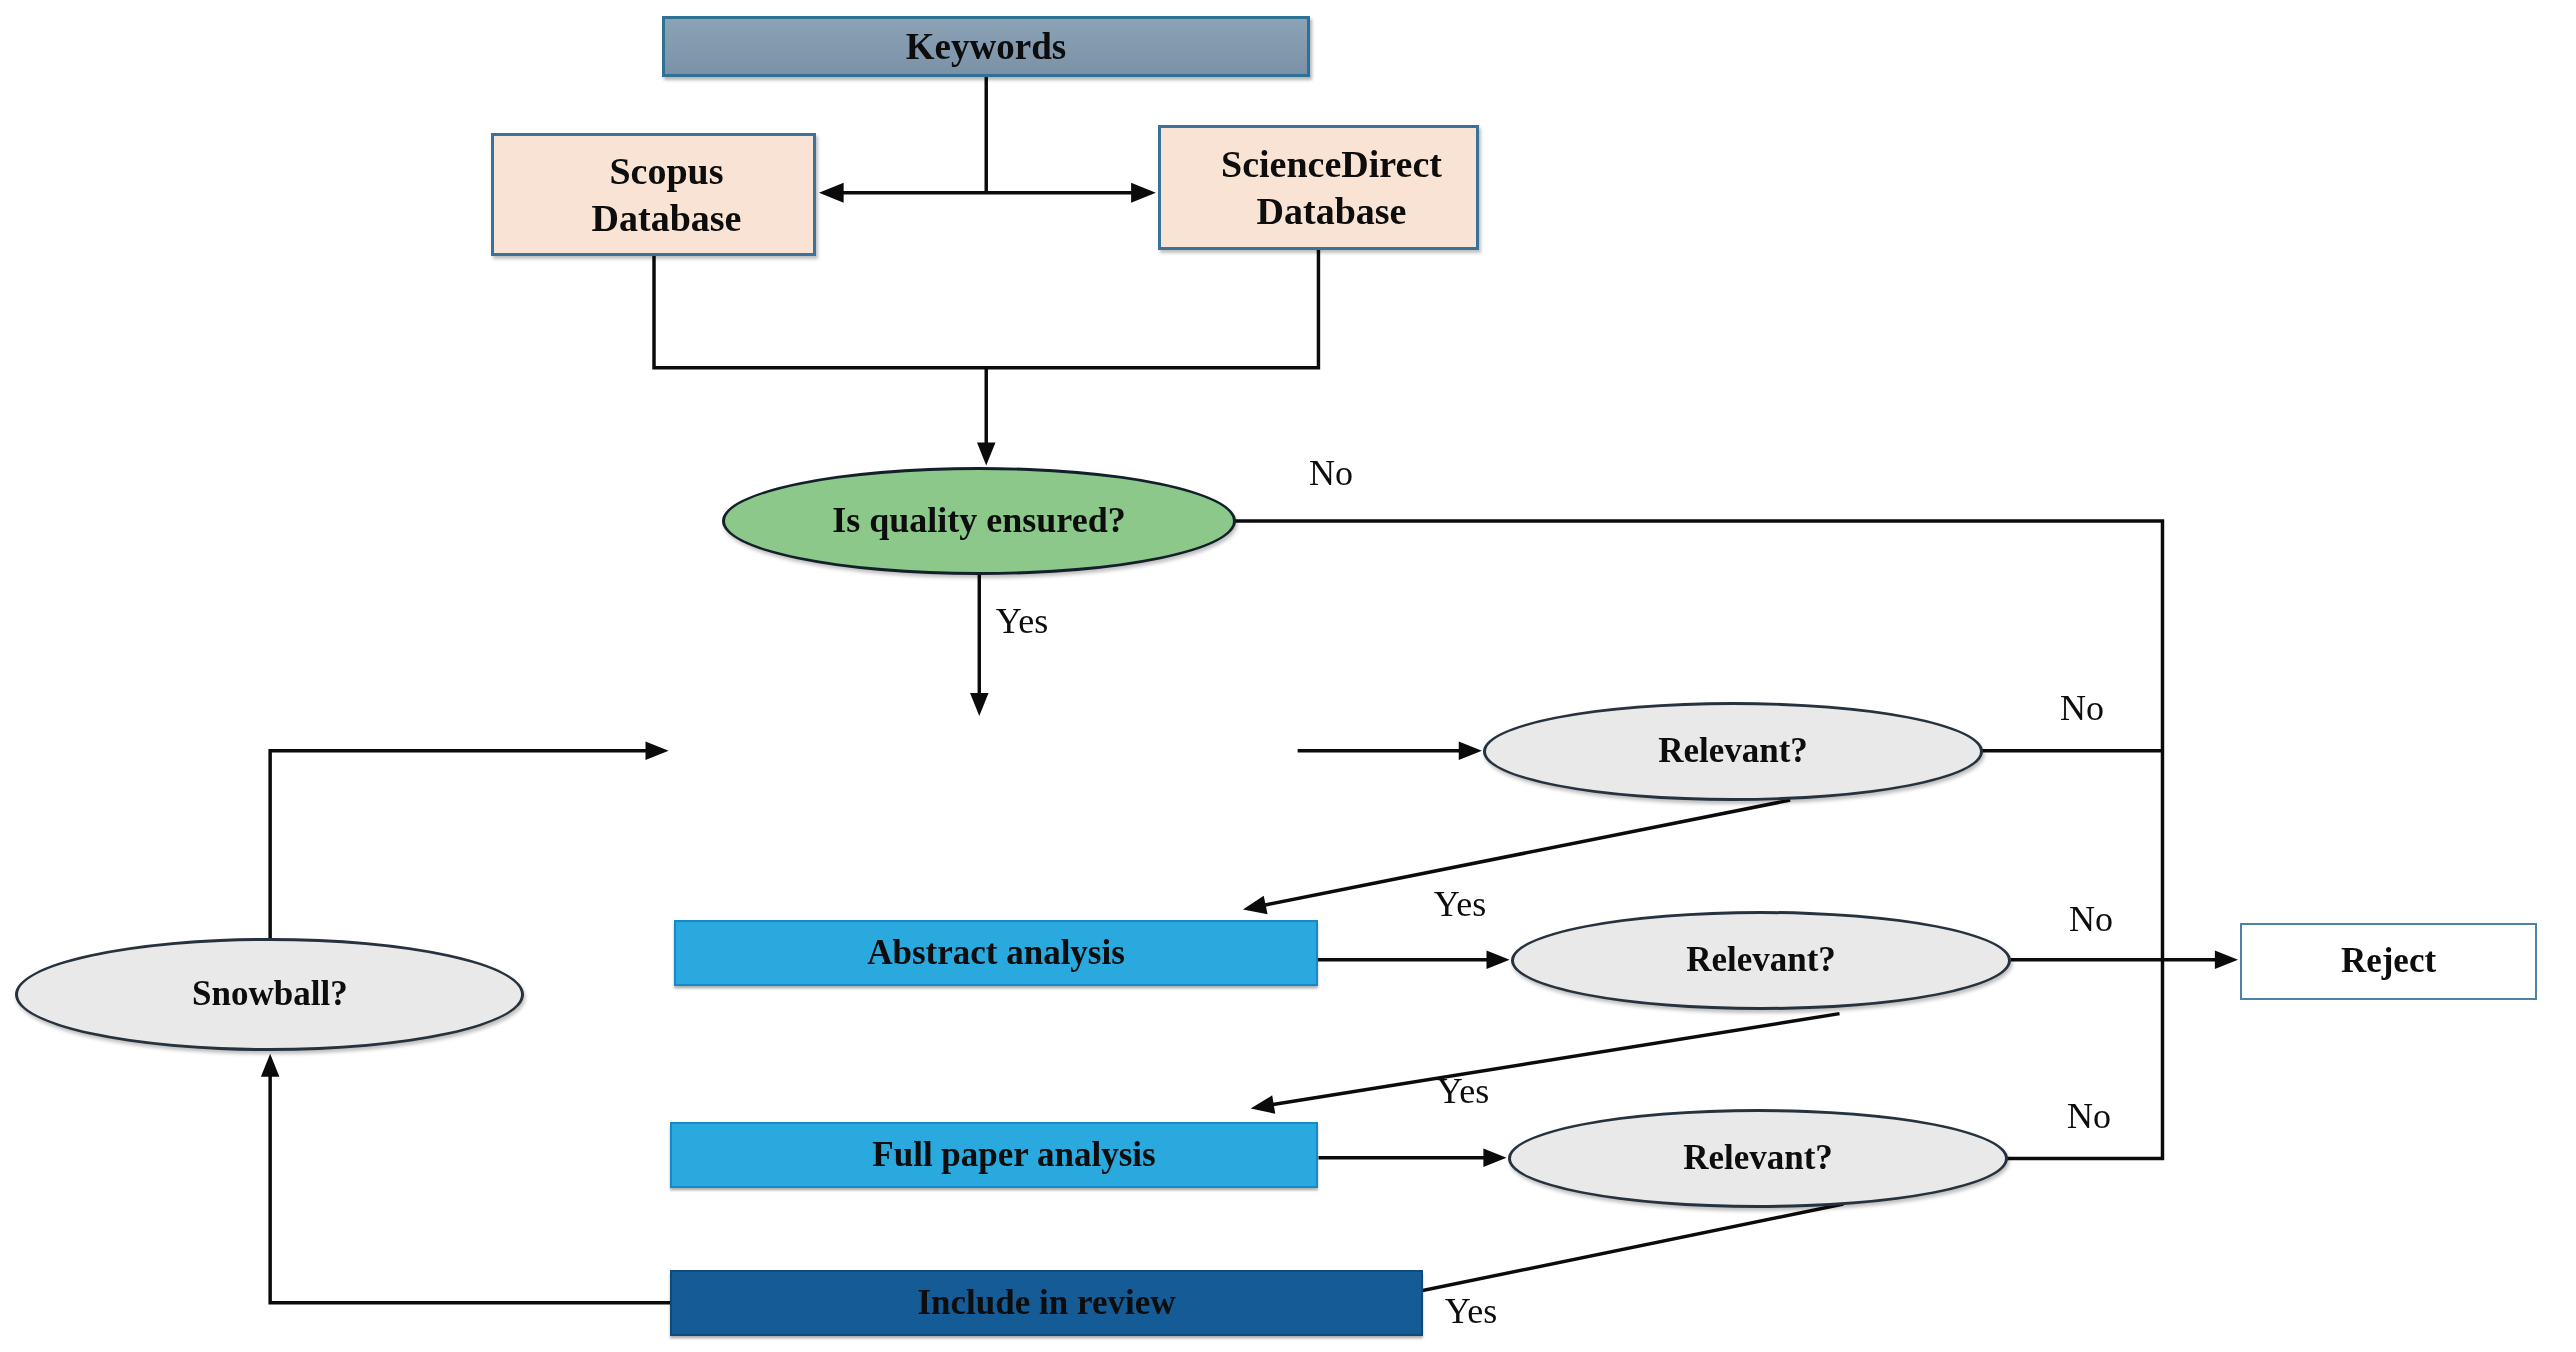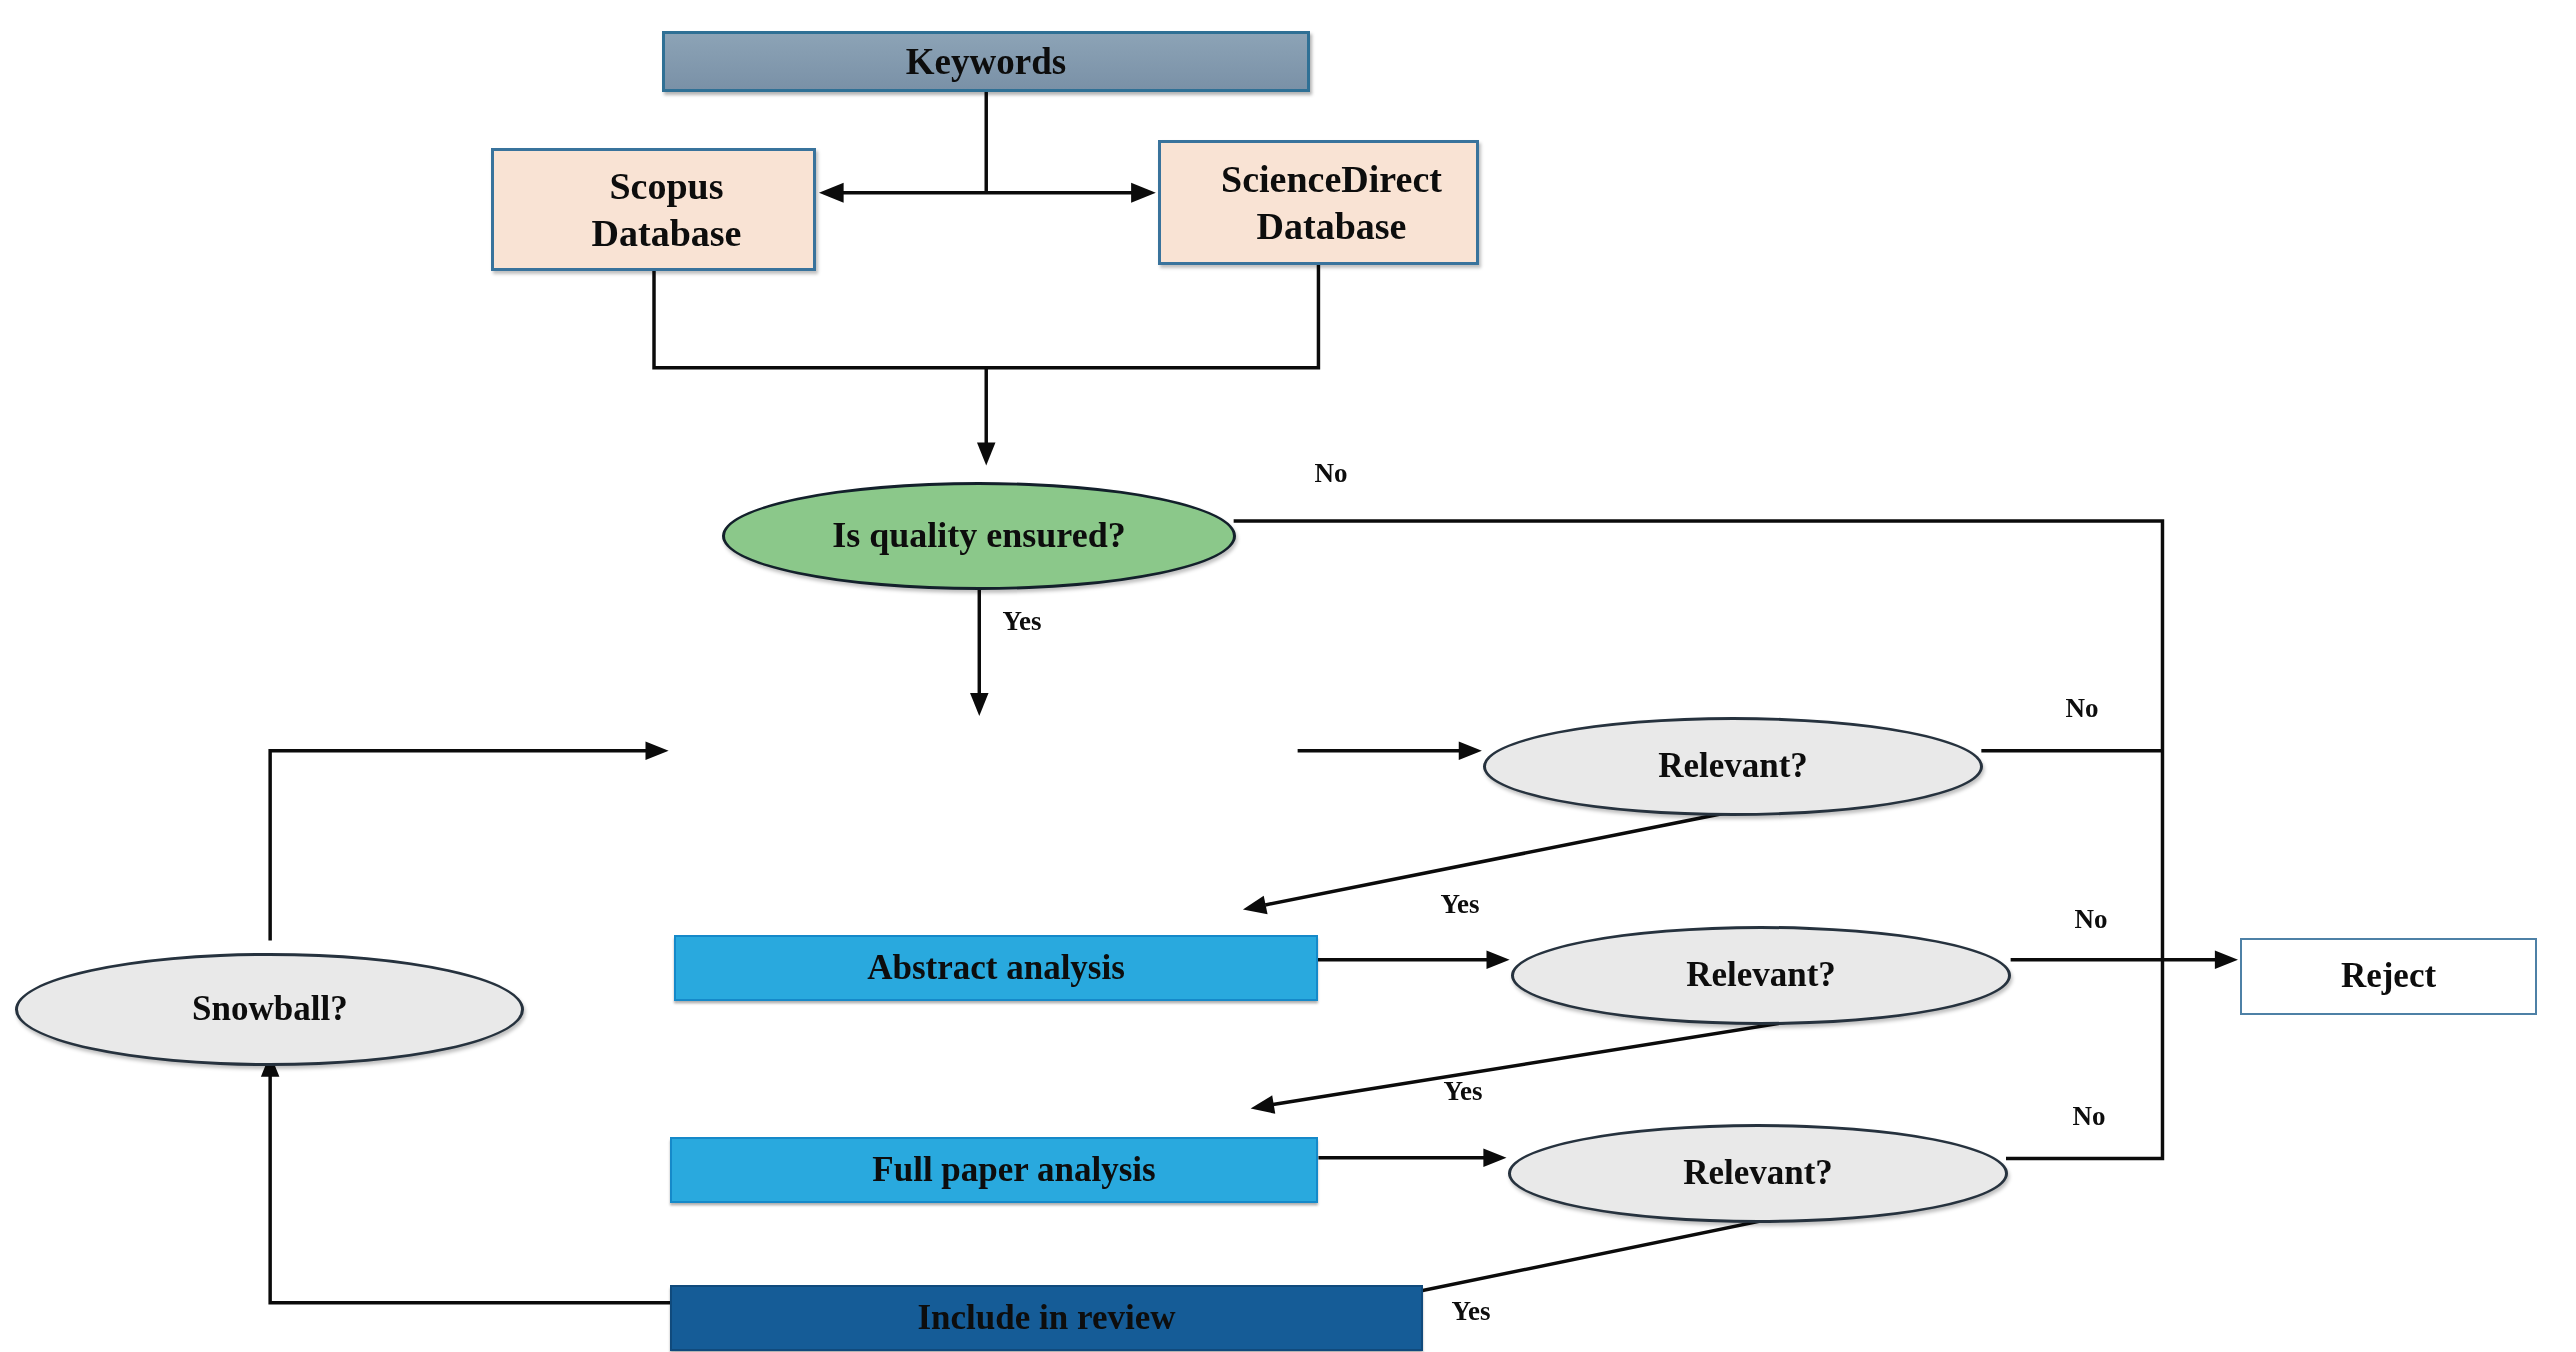--- a/index.html
+++ b/index.html
@@ -17,21 +17,21 @@
     position:relative; width:2576px; height:1352px; background:#ffffff;
     font-family:"Liberation Serif","DejaVu Serif",serif; color:var(--c-text);
     overflow:hidden;
   }
   #wires{position:absolute;left:0;top:0;width:2576px;height:1352px;}
   #wires path{stroke:var(--c-line);stroke-width:4.5;fill:none;}
   #wires polygon{fill:var(--c-line);stroke:none;}
   .node{
     position:absolute; box-sizing:border-box;
     display:flex; align-items:center; justify-content:center; text-align:center;
-    font-weight:bold; line-height:1.22;margin-top:15px;
+    font-weight:bold; line-height:1.22;
   }
   .rect{font-size:35px;}
   .kw{
     left:662px; top:16px; width:648px; height:61px;
     background:linear-gradient(to bottom,var(--c-kw-fill-top),var(--c-kw-fill-bottom));
     border:3.1px solid var(--c-kw-border); font-size:37px;
     box-shadow:1.5px 3.1px 3.1px rgba(0,0,0,.3);
   }
   .db{
     background:var(--c-db-fill); border:3.1px solid var(--c-db-border);
@@ -65,21 +65,21 @@
   .oval.quality{
     left:722px; top:467px; width:514px; height:108px;
     background:var(--c-green-fill); border:3.9px solid var(--c-green-border); font-size:36px;
   }
   .oval.rel1{left:1483px; top:702px; width:500px; height:99px;}
   .oval.rel2{left:1511px; top:911px; width:500px; height:99px;}
   .oval.rel3{left:1508px; top:1109px; width:500px; height:99px;}
   .oval.snowball{left:15.4px; top:938px; width:509px; height:113px;}
   .edge-label{
     position:absolute; transform:translate(-50%,-50%);
-    font-weight:bold; font-size:27px; white-space:nowrap;
+    font-weight:normal; font-size:36px; white-space:nowrap;
   }
   .lbl-no-quality{left:1331px; top:473px;}
   .lbl-yes-quality{left:1022px; top:621px;}
   .lbl-no-title{left:2082px; top:708px;}
   .lbl-yes-title{left:1460px; top:904px;}
   .lbl-no-abstract{left:2091px; top:919px;}
   .lbl-yes-abstract{left:1463px; top:1091px;}
   .lbl-no-fullpaper{left:2089px; top:1116px;}
   .lbl-yes-fullpaper{left:1471px; top:1311px;}
 </style>

